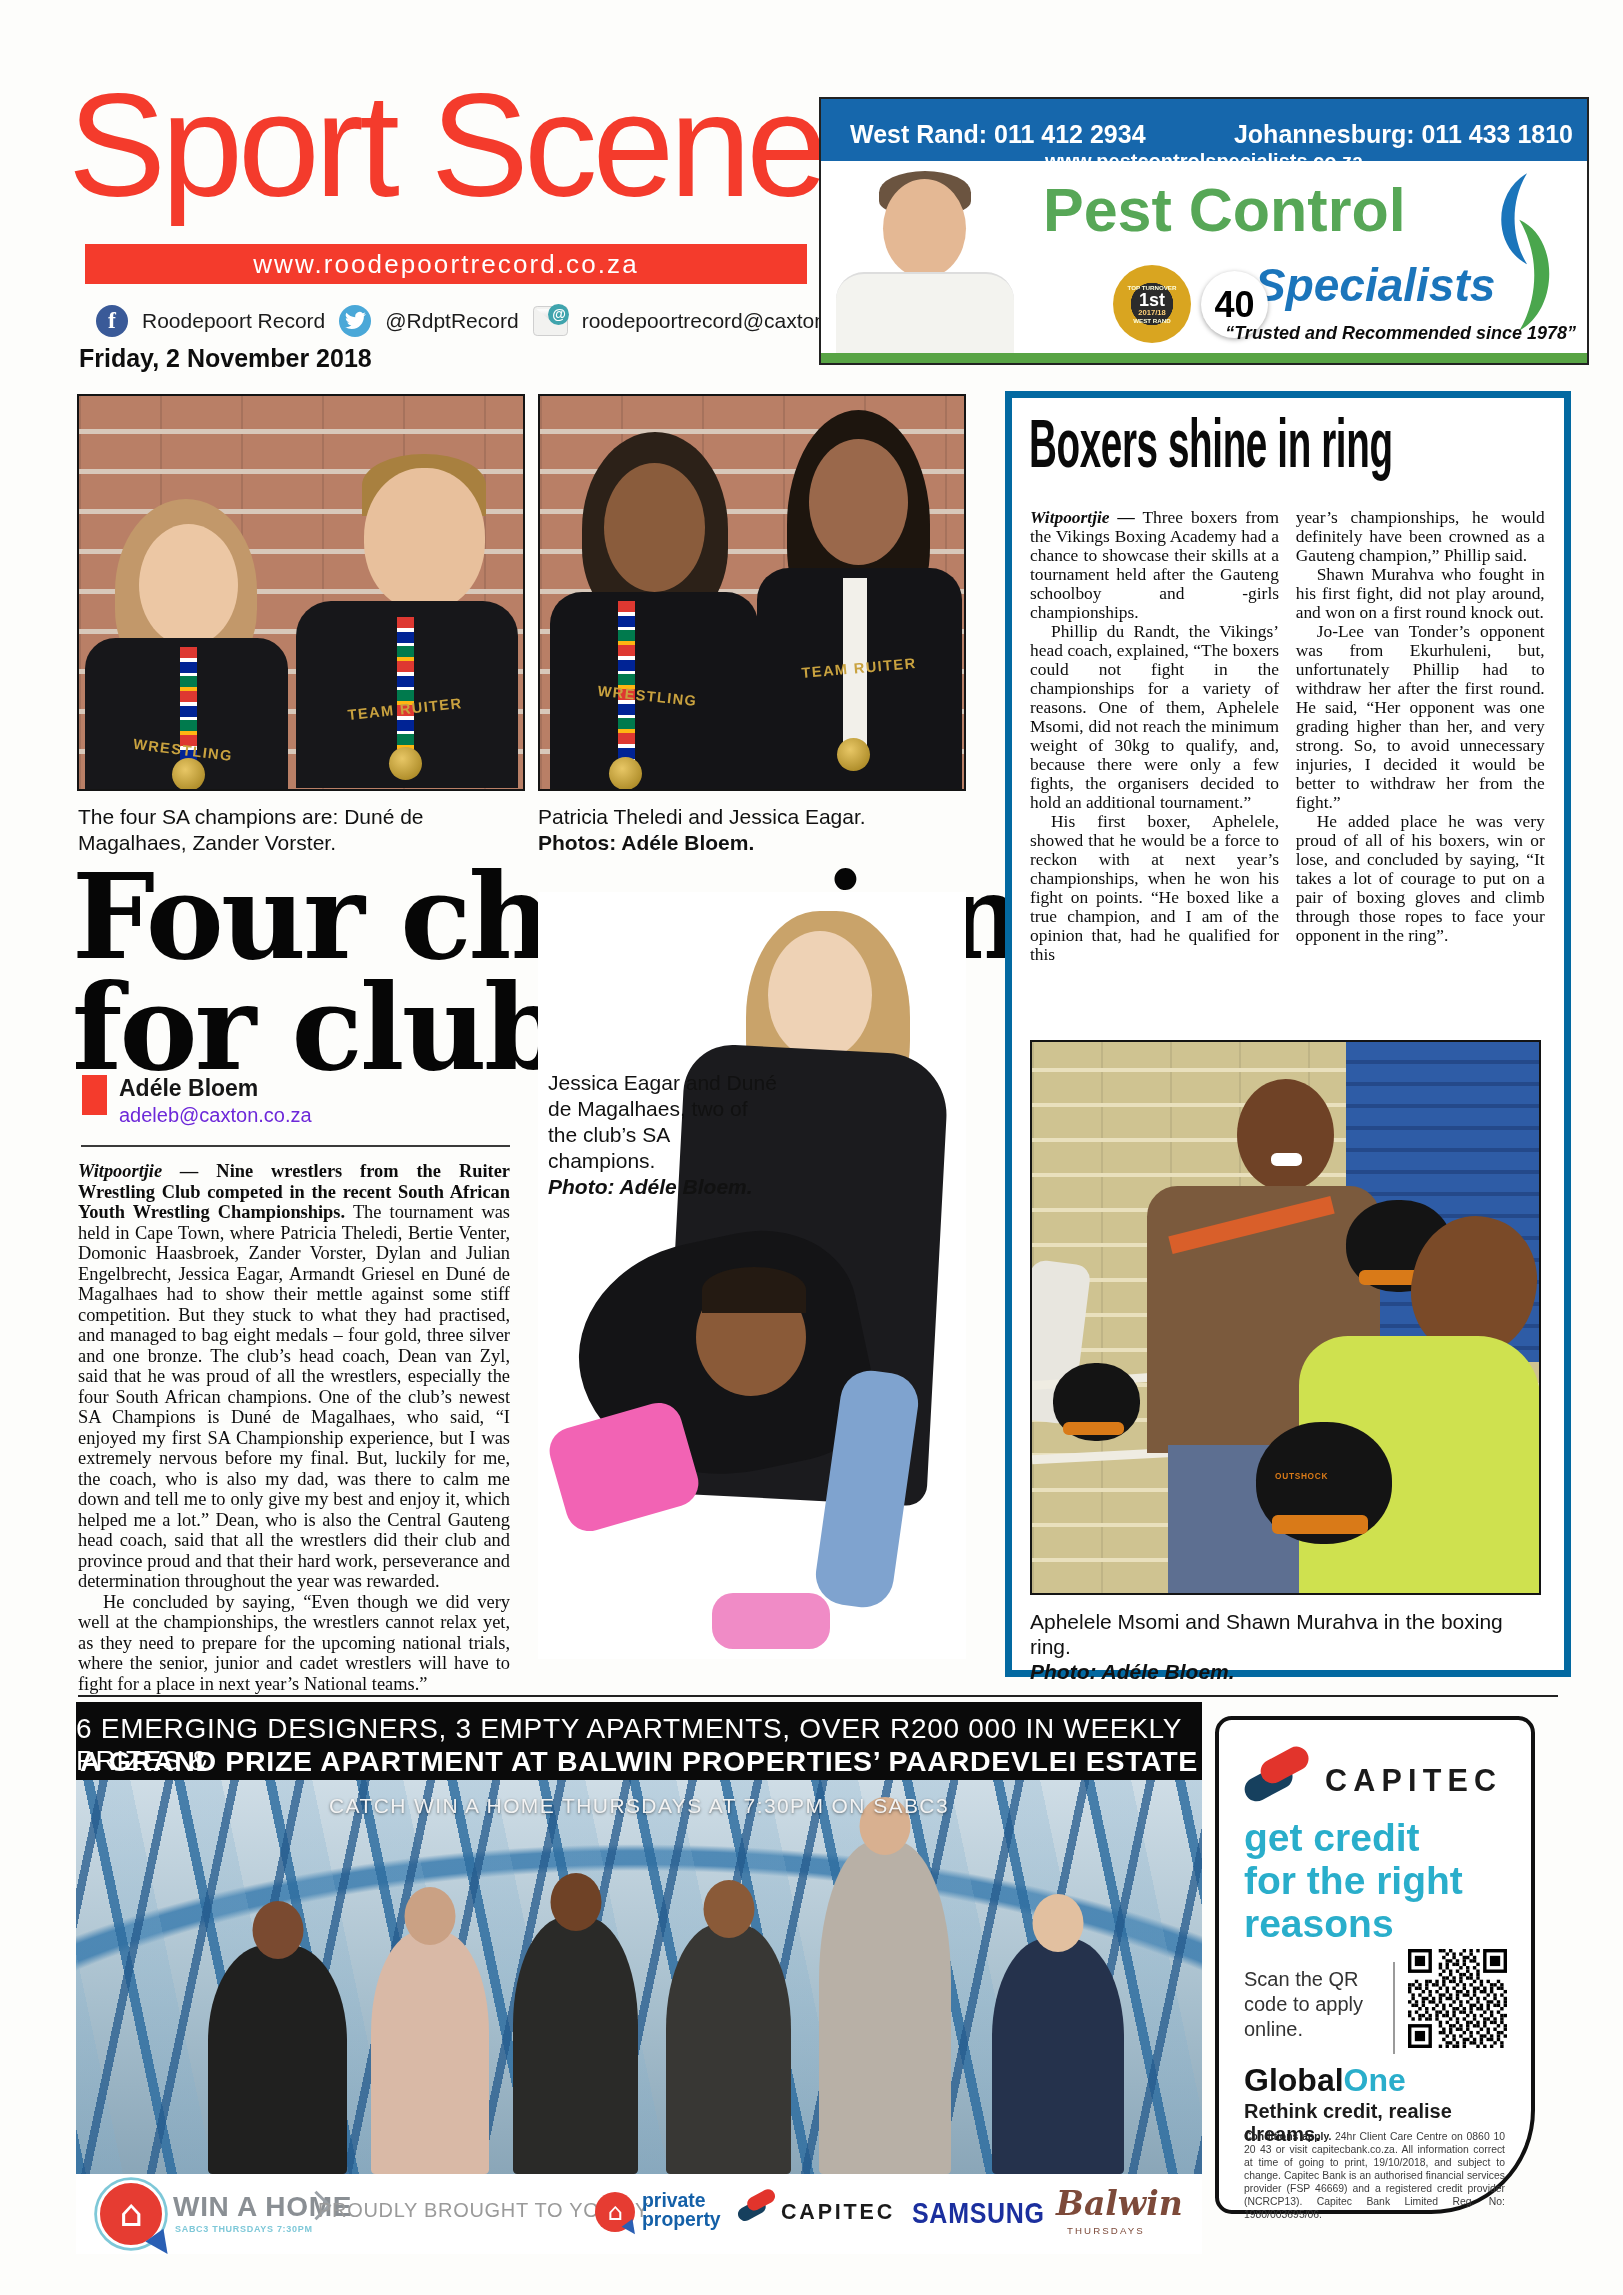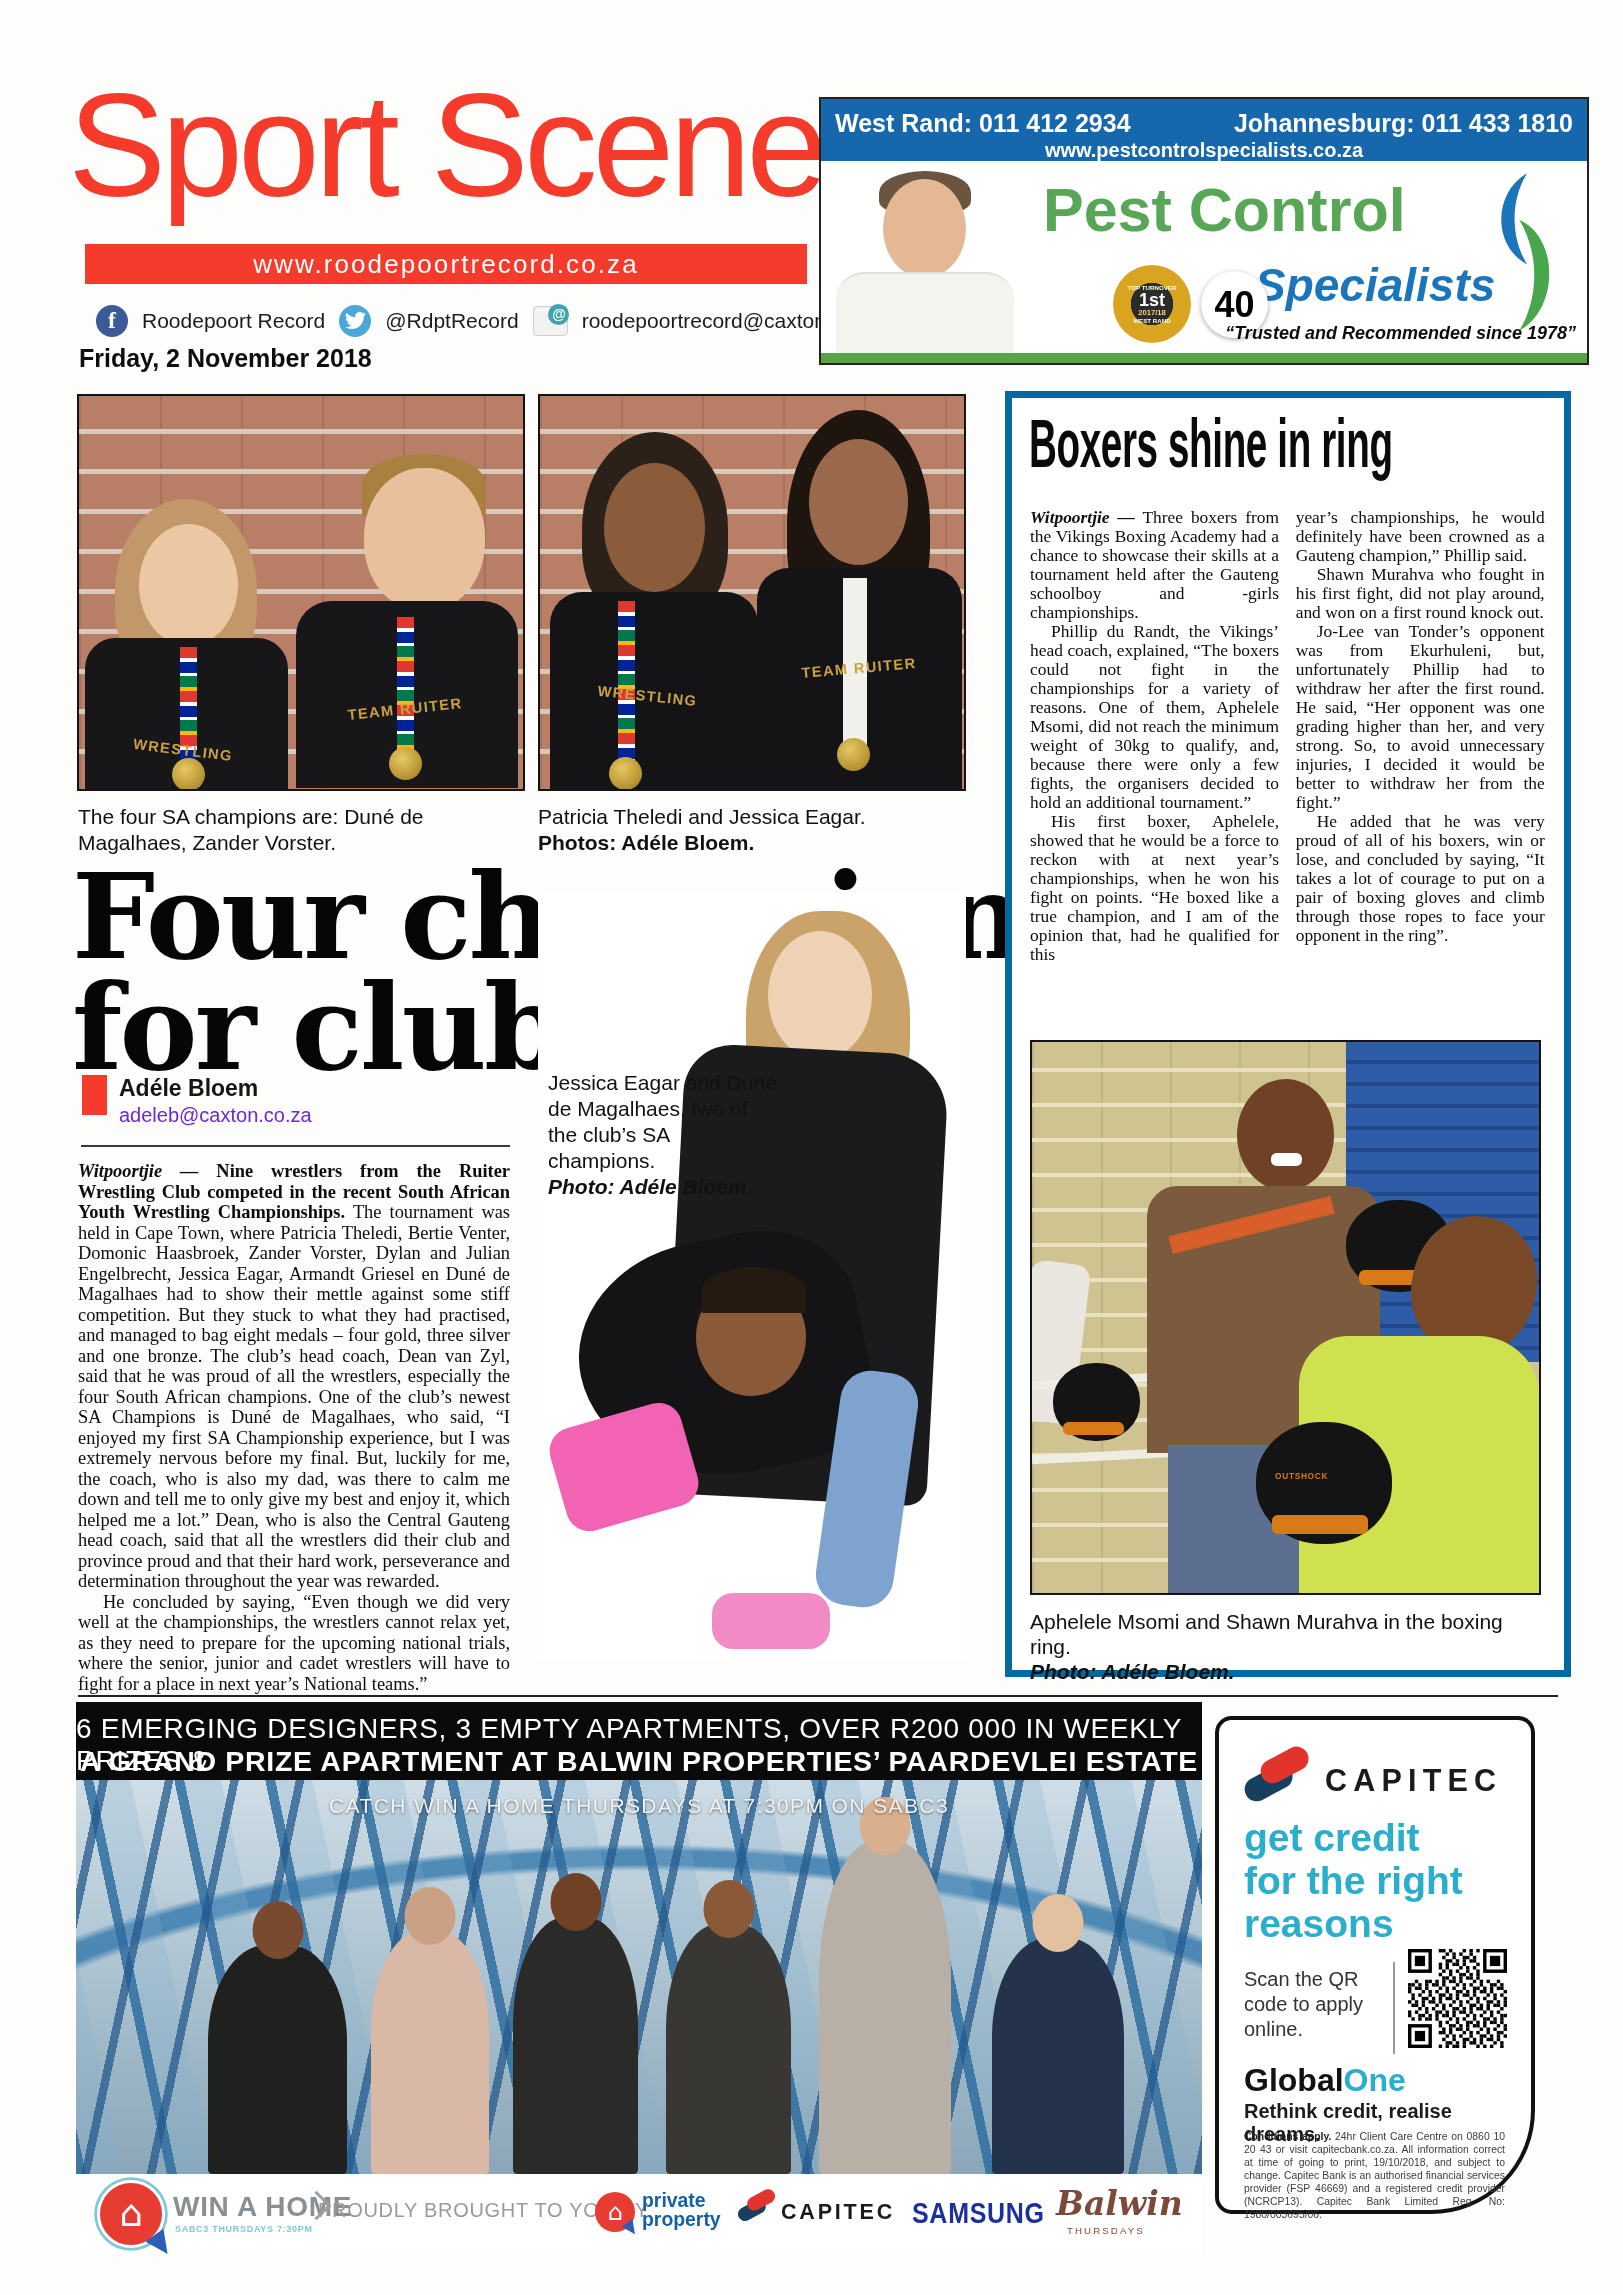--- a/index.html
+++ b/index.html
@@ -21,21 +21,21 @@
   .mail{width:33px;height:28px;border-radius:4.2px;background:#f2f2f0;border:0.7px solid #cfcfcf;position:relative;}
   .mail:before{content:"";position:absolute;left:2.8px;top:2.8px;right:2.8px;height:11px;
                background:linear-gradient(#fff,#ddd);clip-path:polygon(0 0,100% 0,50% 100%);}
   .mail .at{position:absolute;right:-2.8px;top:-2.8px;width:21px;height:21px;border-radius:50%;background:#3fa4ad;
             color:#fff;font:700 14px/21px "Liberation Sans",sans-serif;text-align:center;}
   .date-line{position:absolute;left:79px;top:344px;font:700 25px "Liberation Sans",sans-serif;color:#0e0e0e;}
 
   
   .pest{position:absolute;left:819px;top:97px;width:766px;height:264px;border:2.1px solid #222;background:#fff;}
   .pest-head{position:absolute;left:0;top:0;right:0;height:62px;background:#1667ac;color:#fff;}
-  .pest-phones{display:flex;justify-content:space-between;padding:10px 14px 0 14px;font:700 25px "Liberation Sans",sans-serif;}
+  .pest-phones{display:flex;justify-content:space-between;padding:21px 14px 0 14px;font:700 25px "Liberation Sans",sans-serif;margin-left:15px;}
   .pest-url{text-align:center;font:700 20px "Liberation Sans",sans-serif;margin-top:1.4px;}
   .pest-body{position:absolute;left:0;top:62px;right:0;bottom:9.7px;background:#fff;overflow:hidden;}
   .pest-foot{position:absolute;left:0;bottom:0;right:0;height:9.7px;background:#58a445;}
   .pest-name1{position:absolute;left:222px;top:19.4px;font:700 61px/1 "Liberation Sans",sans-serif;color:#57a757;white-space:nowrap;}
   .pest-name2{position:absolute;left:434px;top:101px;font:italic 700 46px/1 "Liberation Sans",sans-serif;color:#1b75bb;white-space:nowrap;}
   .pest-tag{position:absolute;right:11px;top:162px;font:italic 700 18px "Liberation Sans",sans-serif;color:#0c0c0c;}
   .pest-man-head{position:absolute;left:62px;top:18px;width:83px;height:99px;border-radius:50%;background:#e4b894;}
   .pest-man-hair{position:absolute;left:58px;top:9.7px;width:92px;height:43px;border-radius:50% 50% 30% 30%;background:#6b5440;}
   .pest-man-shirt{position:absolute;left:15.3px;top:111px;width:178px;height:83px;border-radius:28px 28px 0 0;background:#f3f3ef;border-top:2.8px solid #ddd;}
   .badge{position:absolute;left:292px;top:104px;width:78px;height:78px;border-radius:50%;
@@ -286,21 +286,21 @@
     <div class="bx-cols">
       <div class="col">
         <p><span class="lead-loc">Witpoortjie —</span> <span>Three boxers from the Vikings Boxing Academy had a chance to showcase their skills at a tournament held after the Gauteng schoolboy and -girls championships.</span></p>
         <p>Phillip du Randt, the Vikings’ head coach, explained, “The boxers could not fight in the championships for a variety of reasons. One of them, Aphelele Msomi, did not reach the minimum weight of 30kg to qualify, and, because there were only a few fights, the organisers decided to hold an additional tournament.”</p>
         <p>His first boxer, Aphelele, showed that he would be a force to reckon with at next year’s championships, when he won his fight on points. “He boxed like a true champion, and I am of the opinion that, had he qualified for this</p>
       </div>
       <div class="col">
         <p>year’s championships, he would definitely have been crowned as a Gauteng champion,” Phillip said.</p>
         <p>Shawn Murahva who fought in his first fight, did not play around, and won on a first round knock out.</p>
         <p>Jo-Lee van Tonder’s opponent was from Ekurhuleni, but, unfortunately Phillip had to withdraw her after the first round. He said, “Her opponent was one grading higher than her, and very strong. So, to avoid unnecessary injuries, I decided it would be better to withdraw her from the fight.”</p>
-        <p>He added that he was very proud of all of his boxers, win or lose, and concluded by saying, “It takes a lot of courage to put on a pair of boxing gloves and climb through those ropes to face your opponent in the ring”.</p>
+        <p>He added place he was very proud of all of his boxers, win or lose, and concluded by saying, “It takes a lot of courage to put on a pair of boxing gloves and climb through those ropes to face your opponent in the ring”.</p>
       </div>
     </div>
 
     <div class="photo brick2 bx-photo">
       <div class="fig" style="left:62%;top:0;width:38%;height:58%;background:repeating-linear-gradient(180deg,#2e5ca6 0 18px,#24498a 18px 22px);"></div>
       <div class="fig" style="left:-9.7px;top:40%;width:60px;height:160px;border-radius:15.3px;background:#e8e6df;transform:rotate(7deg);"></div>
       <div class="rope" style="left:0;top:60%;width:46%;transform:rotate(-4deg);"></div>
       <div class="rope" style="left:0;top:74%;width:40%;transform:rotate(-3deg);"></div>
       <div class="rope" style="right:0;top:66%;width:26%;transform:rotate(4deg);"></div>
       <div class="fig" style="left:205px;top:37px;width:97px;height:112px;border-radius:50%;background:#6f4226;"></div>

